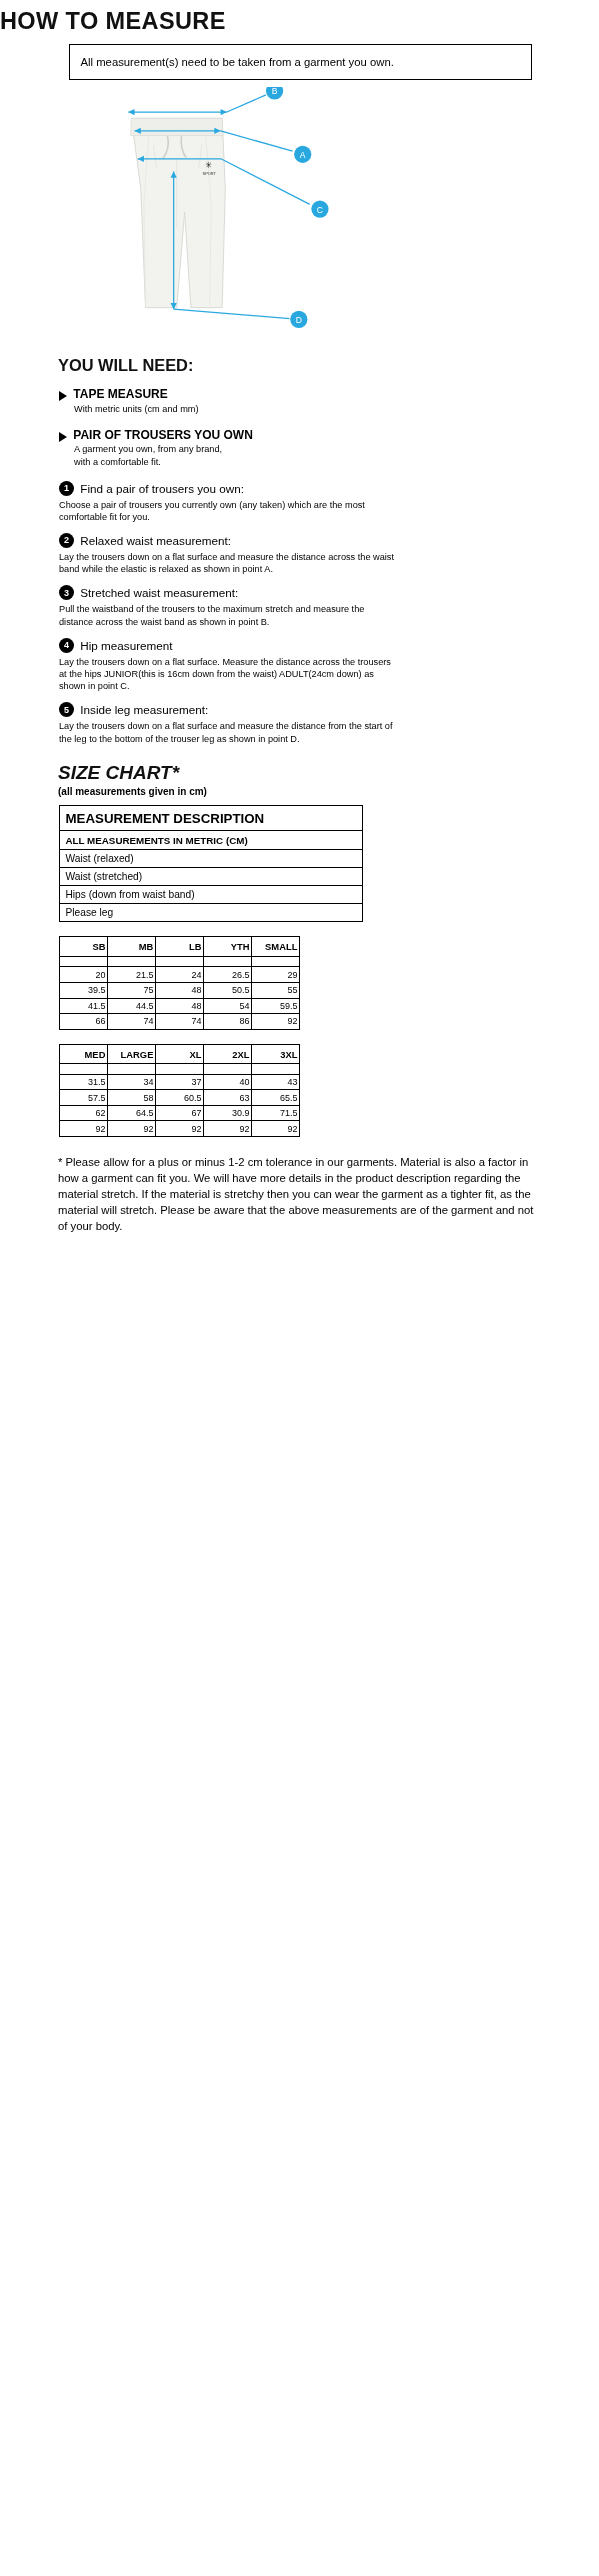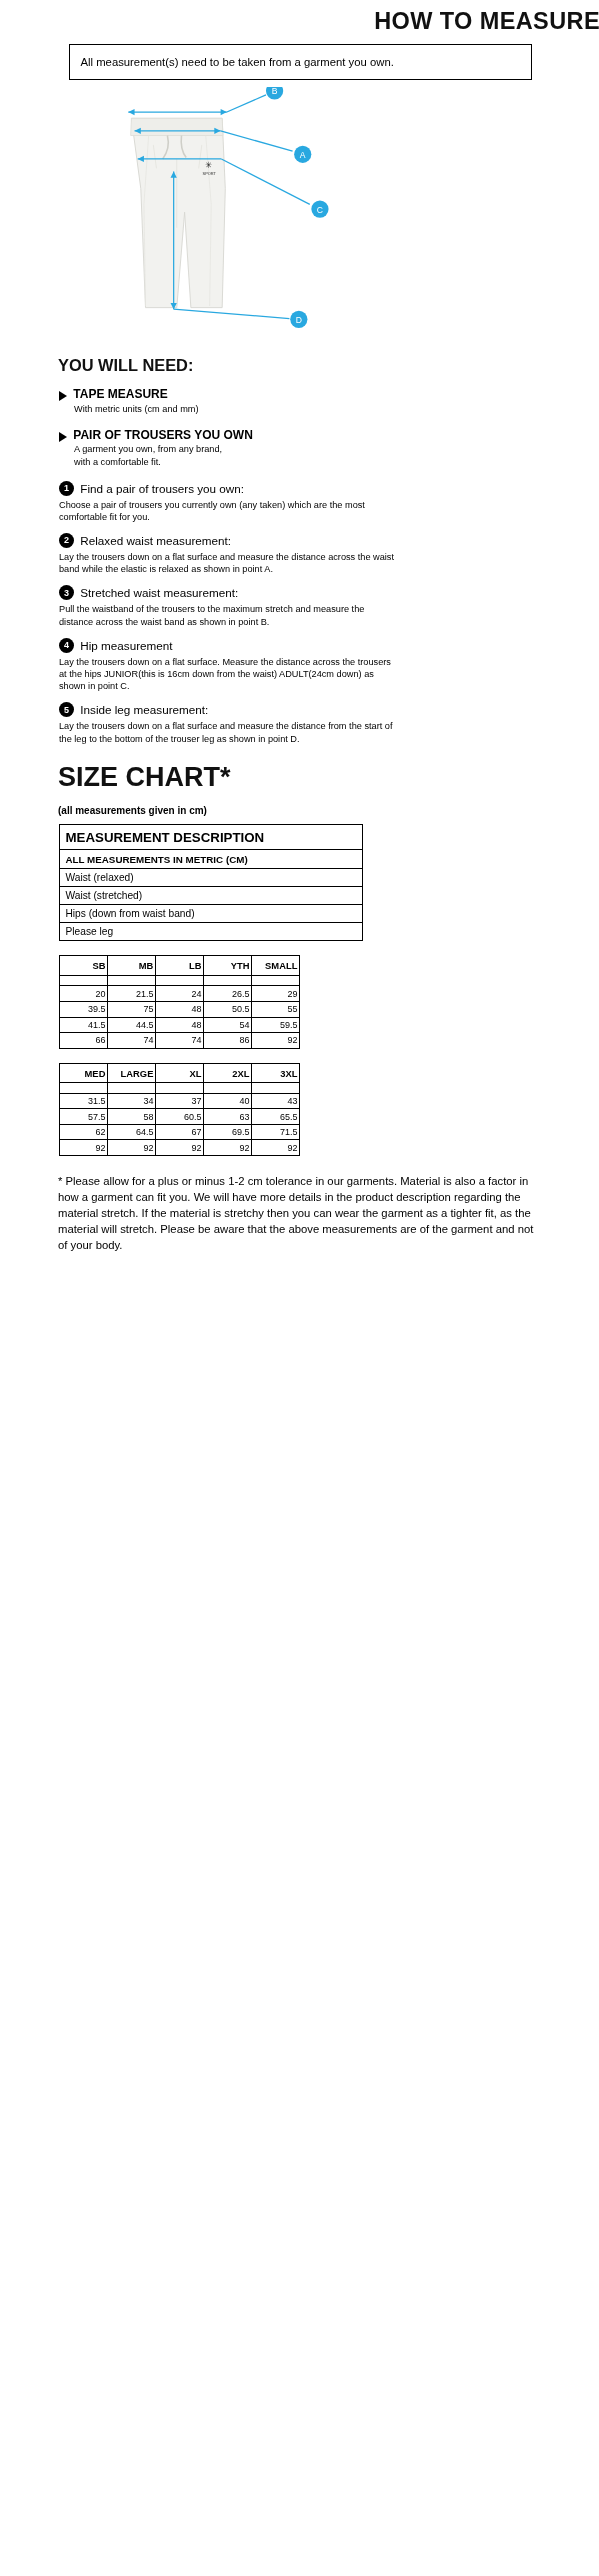--- a/index.html
+++ b/index.html
@@ -14,21 +14,21 @@
     color: #000000;
   }
   .page {
     width: 600px;
     position: relative;
     padding: 0 0 15.6px 0;
   }
 
   
   .title {
-    text-align: right;
+    text-align: left;
     font-size: 23.5px;
     font-weight: bold;
     letter-spacing: 0.4px;
     margin: 7.8px 0 9.4px 0;
     color: #111;
   }
   .notice-box {
     margin: 0 auto;
     width: 463px;
     border: 1.2px solid #000;
@@ -47,22 +47,23 @@
   .diagram-wrap svg { display: block; }
 
   
   .sec-head {
     font-size: 16.4px;
     font-weight: bold;
     margin: 3.1px 0 12.5px 58px;
     color: #111;
   }
   .sec-head.big {
-    font-size: 27px;
-    margin-bottom: 12px;
+    font-size: 19px;
+    margin-bottom: 2px;
+    font-style: italic;
   }
   .sub-note {
     font-size: 10px;
     margin: 0 0 7.8px 58px;
     font-weight: bold;
   }
 
   
   .need-block { margin: 0 0 12.5px 59px; }
   .need-title {
@@ -404,21 +405,21 @@
         <td>57.5</td>
         <td>58</td>
         <td>60.5</td>
         <td>63</td>
         <td>65.5</td>
       </tr>
       <tr>
         <td>62</td>
         <td>64.5</td>
         <td>67</td>
-        <td>69.5</td>
+        <td>30.9</td>
         <td>71.5</td>
       </tr>
       <tr>
         <td>92</td>
         <td>92</td>
         <td>92</td>
         <td>92</td>
         <td>92</td>
       </tr>
     </tbody>

